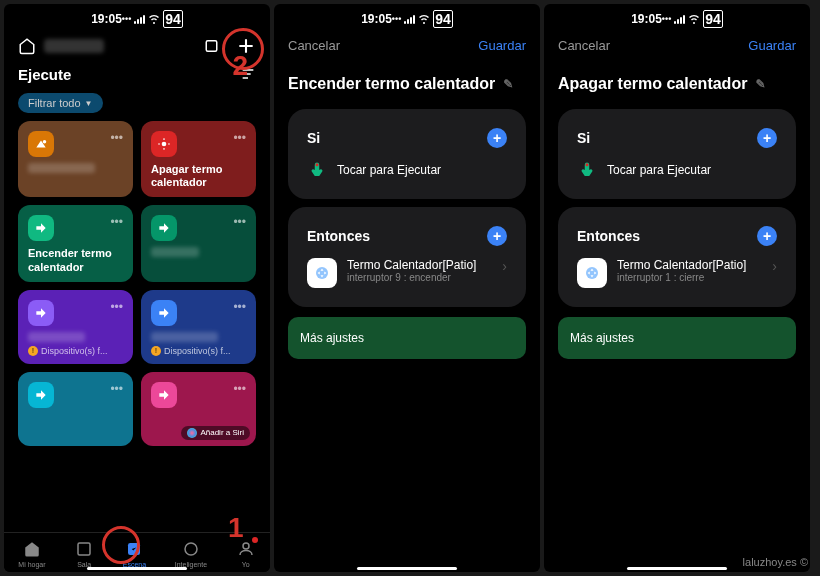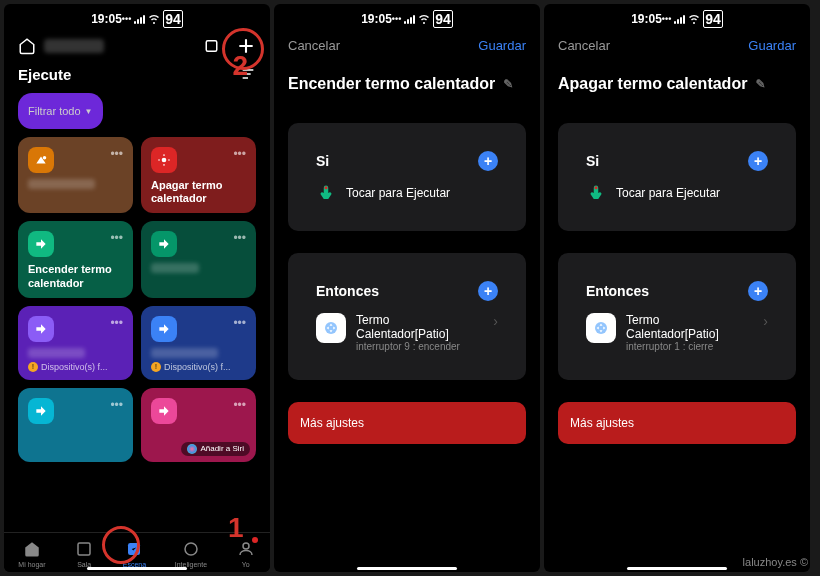--- a/index.html
+++ b/index.html
@@ -14,21 +14,21 @@
 .header1 { display: flex; justify-content: space-between; align-items: center; padding: 6px 14px; }
 .home-row { display: flex; align-items: center; gap: 8px; }
 .home-icon { width: 18px; height: 18px; }
 .home-blur { width: 60px; height: 14px; background: #333; filter: blur(2px); border-radius: 4px; }
 .header-actions { display: flex; gap: 14px; align-items: center; }
 .plus-icon { width: 20px; height: 20px; }
 .tabs { display: flex; gap: 14px; padding: 4px 14px 8px; font-size: 15px; font-weight: 600; }
 .tab-active { color: #fff; }
 .tab-inactive { color: #666; }
 .filter-row { padding: 0 14px 8px; display: flex; justify-content: space-between; align-items: center; }
-.filter-btn { background: #6d28d9; border-radius: 14px; padding: 12px 10px; font-size: 11px; color: #ccc; display: flex; align-items: center; gap: 4px; justify-content: center; }
+.filter-btn { background: #0c4a6e; border-radius: 14px; padding: 4px 10px; font-size: 11px; color: #ccc; display: flex; align-items: center; gap: 4px; justify-content: center; }
 .grid { display: grid; grid-template-columns: 1fr 1fr; gap: 8px; padding: 0 14px; }
 .card { border-radius: 12px; padding: 10px 10px 8px; min-height: 74px; position: relative; overflow: hidden; }
 .card-icon { width: 26px; height: 26px; border-radius: 8px; display: flex; align-items: center; justify-content: center; margin-bottom: 6px; }
 .card-dots { position: absolute; top: 10px; right: 10px; color: rgba(255,255,255,0.6); font-size: 12px; }
 .card-title { font-size: 11px; font-weight: 600; line-height: 1.2; }
 .card-blur { height: 10px; background: rgba(255,255,255,0.2); filter: blur(2px); border-radius: 3px; }
 .warning { display: flex; align-items: center; gap: 3px; font-size: 9px; color: rgba(255,255,255,0.7); margin-top: 4px; }
 .warn-icon { width: 10px; height: 10px; background: #f5a623; border-radius: 50%; display: flex; align-items: center; justify-content: center; font-size: 7px; color: #000; }
 .siri-pill { position: absolute; bottom: 6px; right: 6px; background: rgba(0,0,0,0.5); border-radius: 10px; padding: 2px 6px; font-size: 8px; display: flex; align-items: center; gap: 3px; }
 .siri-dot { width: 10px; height: 10px; border-radius: 50%; background: radial-gradient(circle, #ff6b9d, #4a90e2, #50e3c2); }
@@ -43,32 +43,32 @@
 .ann-num1 { bottom: 28px; left: 224px; font-size: 28px; }
 .ann-num2 { top: 46px; right: 22px; font-size: 28px; }
 .circle { position: absolute; border: 3px solid #d4342c; border-radius: 50%; }
 .circ1 { bottom: 8px; left: 98px; width: 38px; height: 38px; z-index: 15; }
 .circ2 { top: 24px; right: 6px; width: 42px; height: 42px; }
 .header2 { display: flex; justify-content: space-between; padding: 8px 14px; font-size: 13px; }
 .cancel { color: #999; }
 .save { color: #3b82f6; font-weight: 500; }
 .scene-title { padding: 14px 14px 8px; font-size: 16px; font-weight: 600; display: flex; align-items: center; gap: 8px; }
 .pencil { color: #666; font-size: 12px; }
-.section { margin: 22px 14px; background: #1c1c1e; border-radius: 10px; padding: 28px; }
+.section { margin: 8px 14px; background: #1c1c1e; border-radius: 18px; padding: 19px; }
 .section-header { display: flex; justify-content: space-between; align-items: center; font-size: 14px; font-weight: 600; }
 .plus-circle { width: 20px; height: 20px; background: #3b82f6; border-radius: 50%; display: flex; align-items: center; justify-content: center; color: #fff; font-size: 14px; }
 .condition { display: flex; align-items: center; gap: 10px; margin-top: 12px; font-size: 12px; }
 .tap-icon { width: 20px; height: 20px; display: flex; align-items: center; justify-content: center; }
 .action-row { display: flex; align-items: flex-start; gap: 10px; margin-top: 12px; }
 .action-icon { width: 30px; height: 30px; background: #fff; border-radius: 8px; display: flex; align-items: center; justify-content: center; }
 .action-text { flex: 1; }
 .action-title { font-size: 12px; }
 .action-sub { font-size: 10px; color: #888; }
 .chevron { color: #555; font-size: 14px; }
-.more-section { margin: 10px 14px; background: #b91c1c; border-radius: 10px; padding: 14px 12px; font-size: 12px; }
+.more-section { margin: 10px 14px; background: #14532d; border-radius: 10px; padding: 14px 12px; font-size: 12px; }
 .watermark { position: fixed; bottom: 8px; right: 12px; font-size: 11px; color: #888; }
 .wifi { width: 12px; height: 10px; }
 </style>
 </head>
 <body>
 
 <div class="phone">
   <div class="status-bar">
     <span>19:05</span>
     <div class="status-icons">

